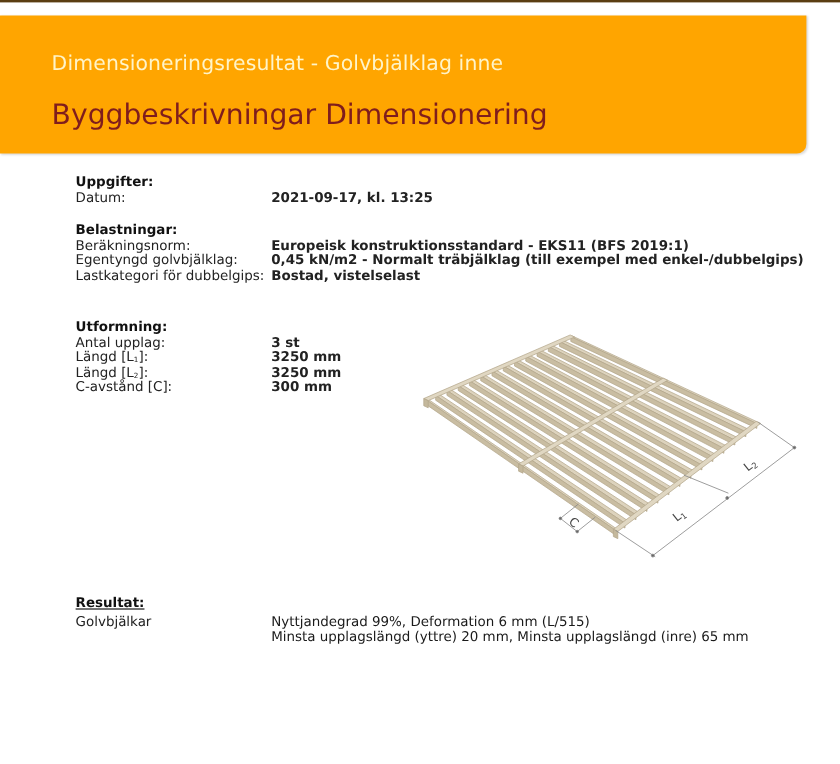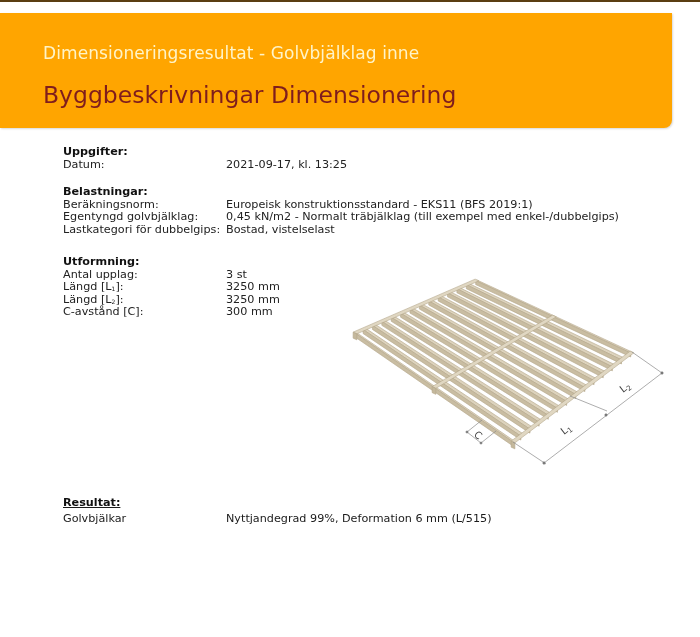--- a/index.html
+++ b/index.html
@@ -26,21 +26,21 @@
     white-space: nowrap;
   }
   .banner .title {
     position: absolute; left: 43px; top: 68px;
     font-size: 23.5px; color: #7f1d1d; white-space: nowrap;
   }
   .section { position: absolute; left: 63px; font-size: 11.2px; line-height: 12.6px; }
   .section .heading { font-weight: bold; color: #111; }
   .row { position: relative; height: 12.6px; white-space: nowrap; }
   .row .label { position: absolute; left: 0; color: #222; }
-  .row .value { position: absolute; left: 163px; color: #222; }
+  .row .value { position: absolute; left: 163px; color: #222; font-weight: bold; }
   .sub { font-size: 6px; vertical-align: -1px; }
   .diagram { position: absolute; left: 340px; top: 270px; width: 340px; height: 200px; }
   .result-lines { position: absolute; left: 163px; top: 0; }
   .result-lines div { height: 12.6px; white-space: nowrap; }
 </style>
 </head>
 <body>
 
 <div class="topline"></div>
 
@@ -66,21 +66,21 @@
   <div class="row">
     <span class="label">Egentyngd golvbjälklag:</span>
     <span class="value">0,45 kN/m2 - Normalt träbjälklag (till exempel med enkel-/dubbelgips)</span>
   </div>
   <div class="row">
     <span class="label">Lastkategori för dubbelgips:</span>
     <span class="value">Bostad, vistelselast</span>
   </div>
 </div>
 
-<div class="section" style="top:256px;text-align:center;">
+<div class="section" style="top:267px;text-align:center;">
   <div class="heading">Utformning:</div>
   <div class="row">
     <span class="label">Antal upplag:</span>
     <span class="value">3 st</span>
   </div>
   <div class="row">
     <span class="label"><span>Längd [L</span><span class="sub">1</span><span>]:</span></span>
     <span class="value">3250 mm</span>
   </div>
   <div class="row">
@@ -163,15 +163,16 @@
     <text transform="translate(627,390) rotate(-38)" text-anchor="middle"><tspan>L</tspan><tspan font-size="7" dy="2">2</tspan></text>
   </g>
 </svg>
 
 <div class="section" style="top:497px;text-decoration:underline;">
   <div class="heading">Resultat:</div>
   <div class="row" style="height:auto;">
     <span class="label" style="top:3px;">Golvbjälkar</span>
     <div class="result-lines" style="top:3px;">
       <div>Nyttjandegrad 99%, Deformation 6 mm (L/515)</div>
+      <div>Minsta upplagslängd (yttre) 20 mm, Minsta upplagslängd (inre) 65 mm</div>
     </div>
   </div>
 </div>
 
 </body></html>

